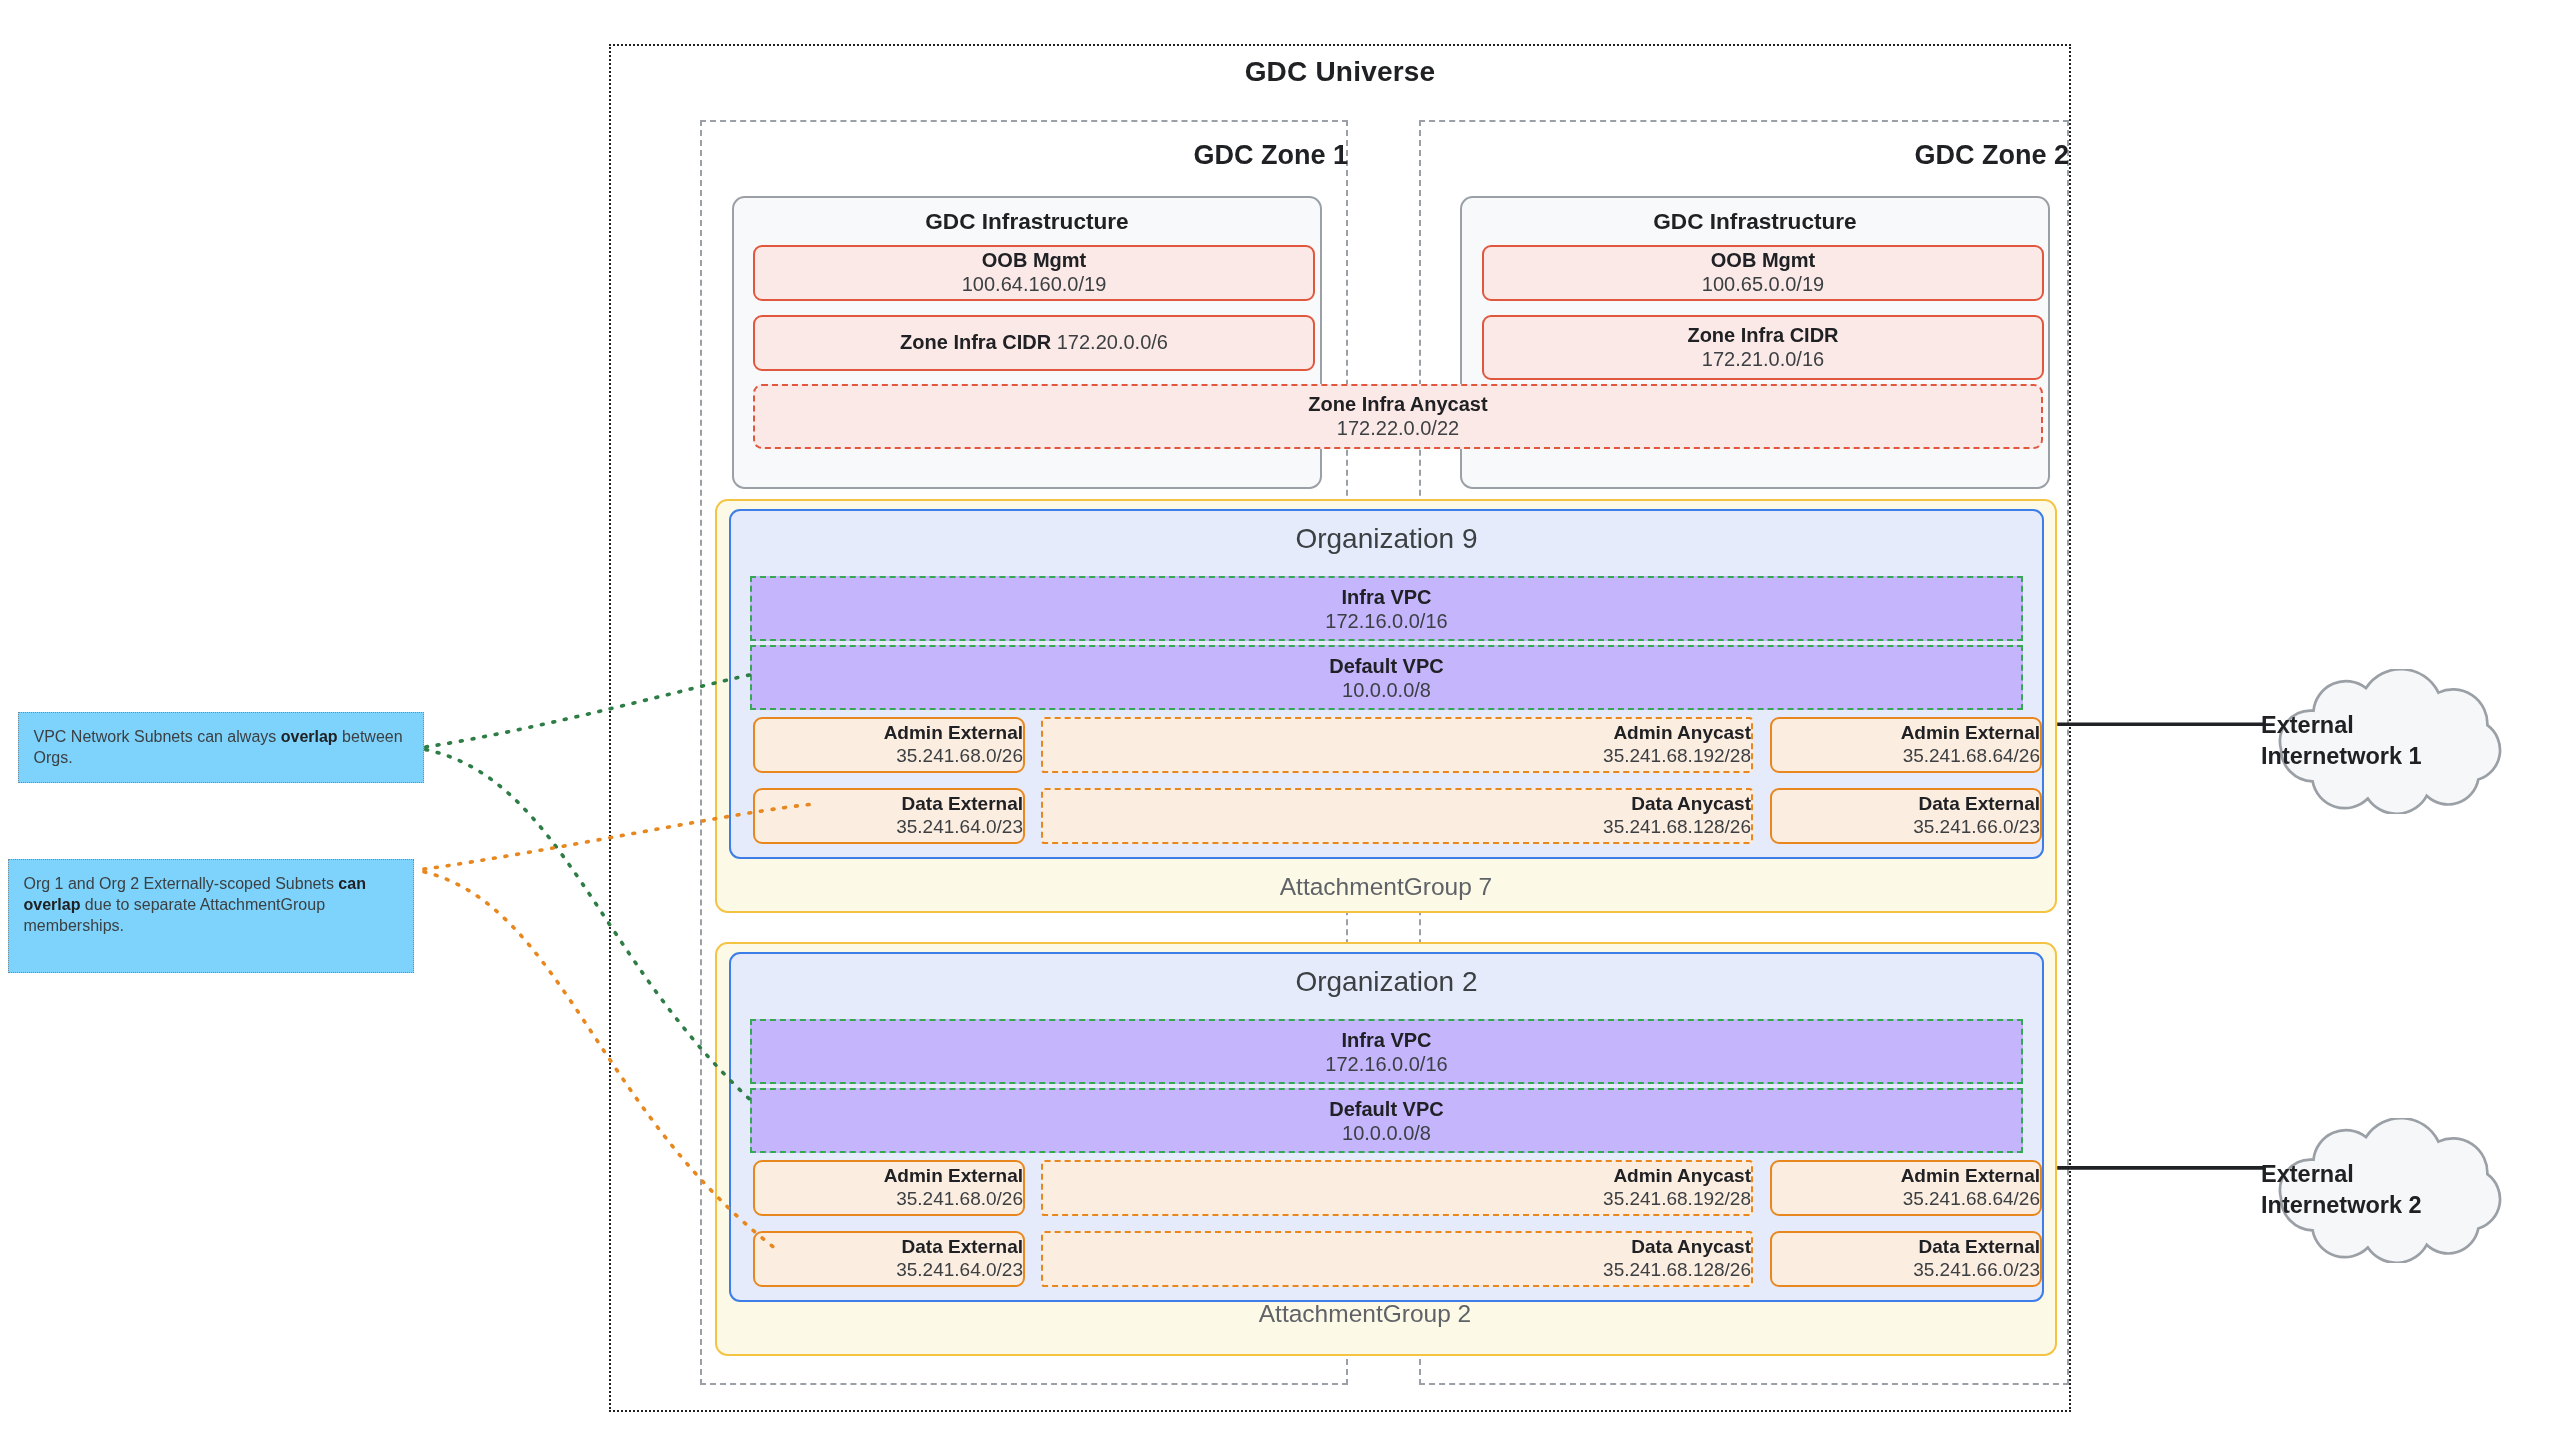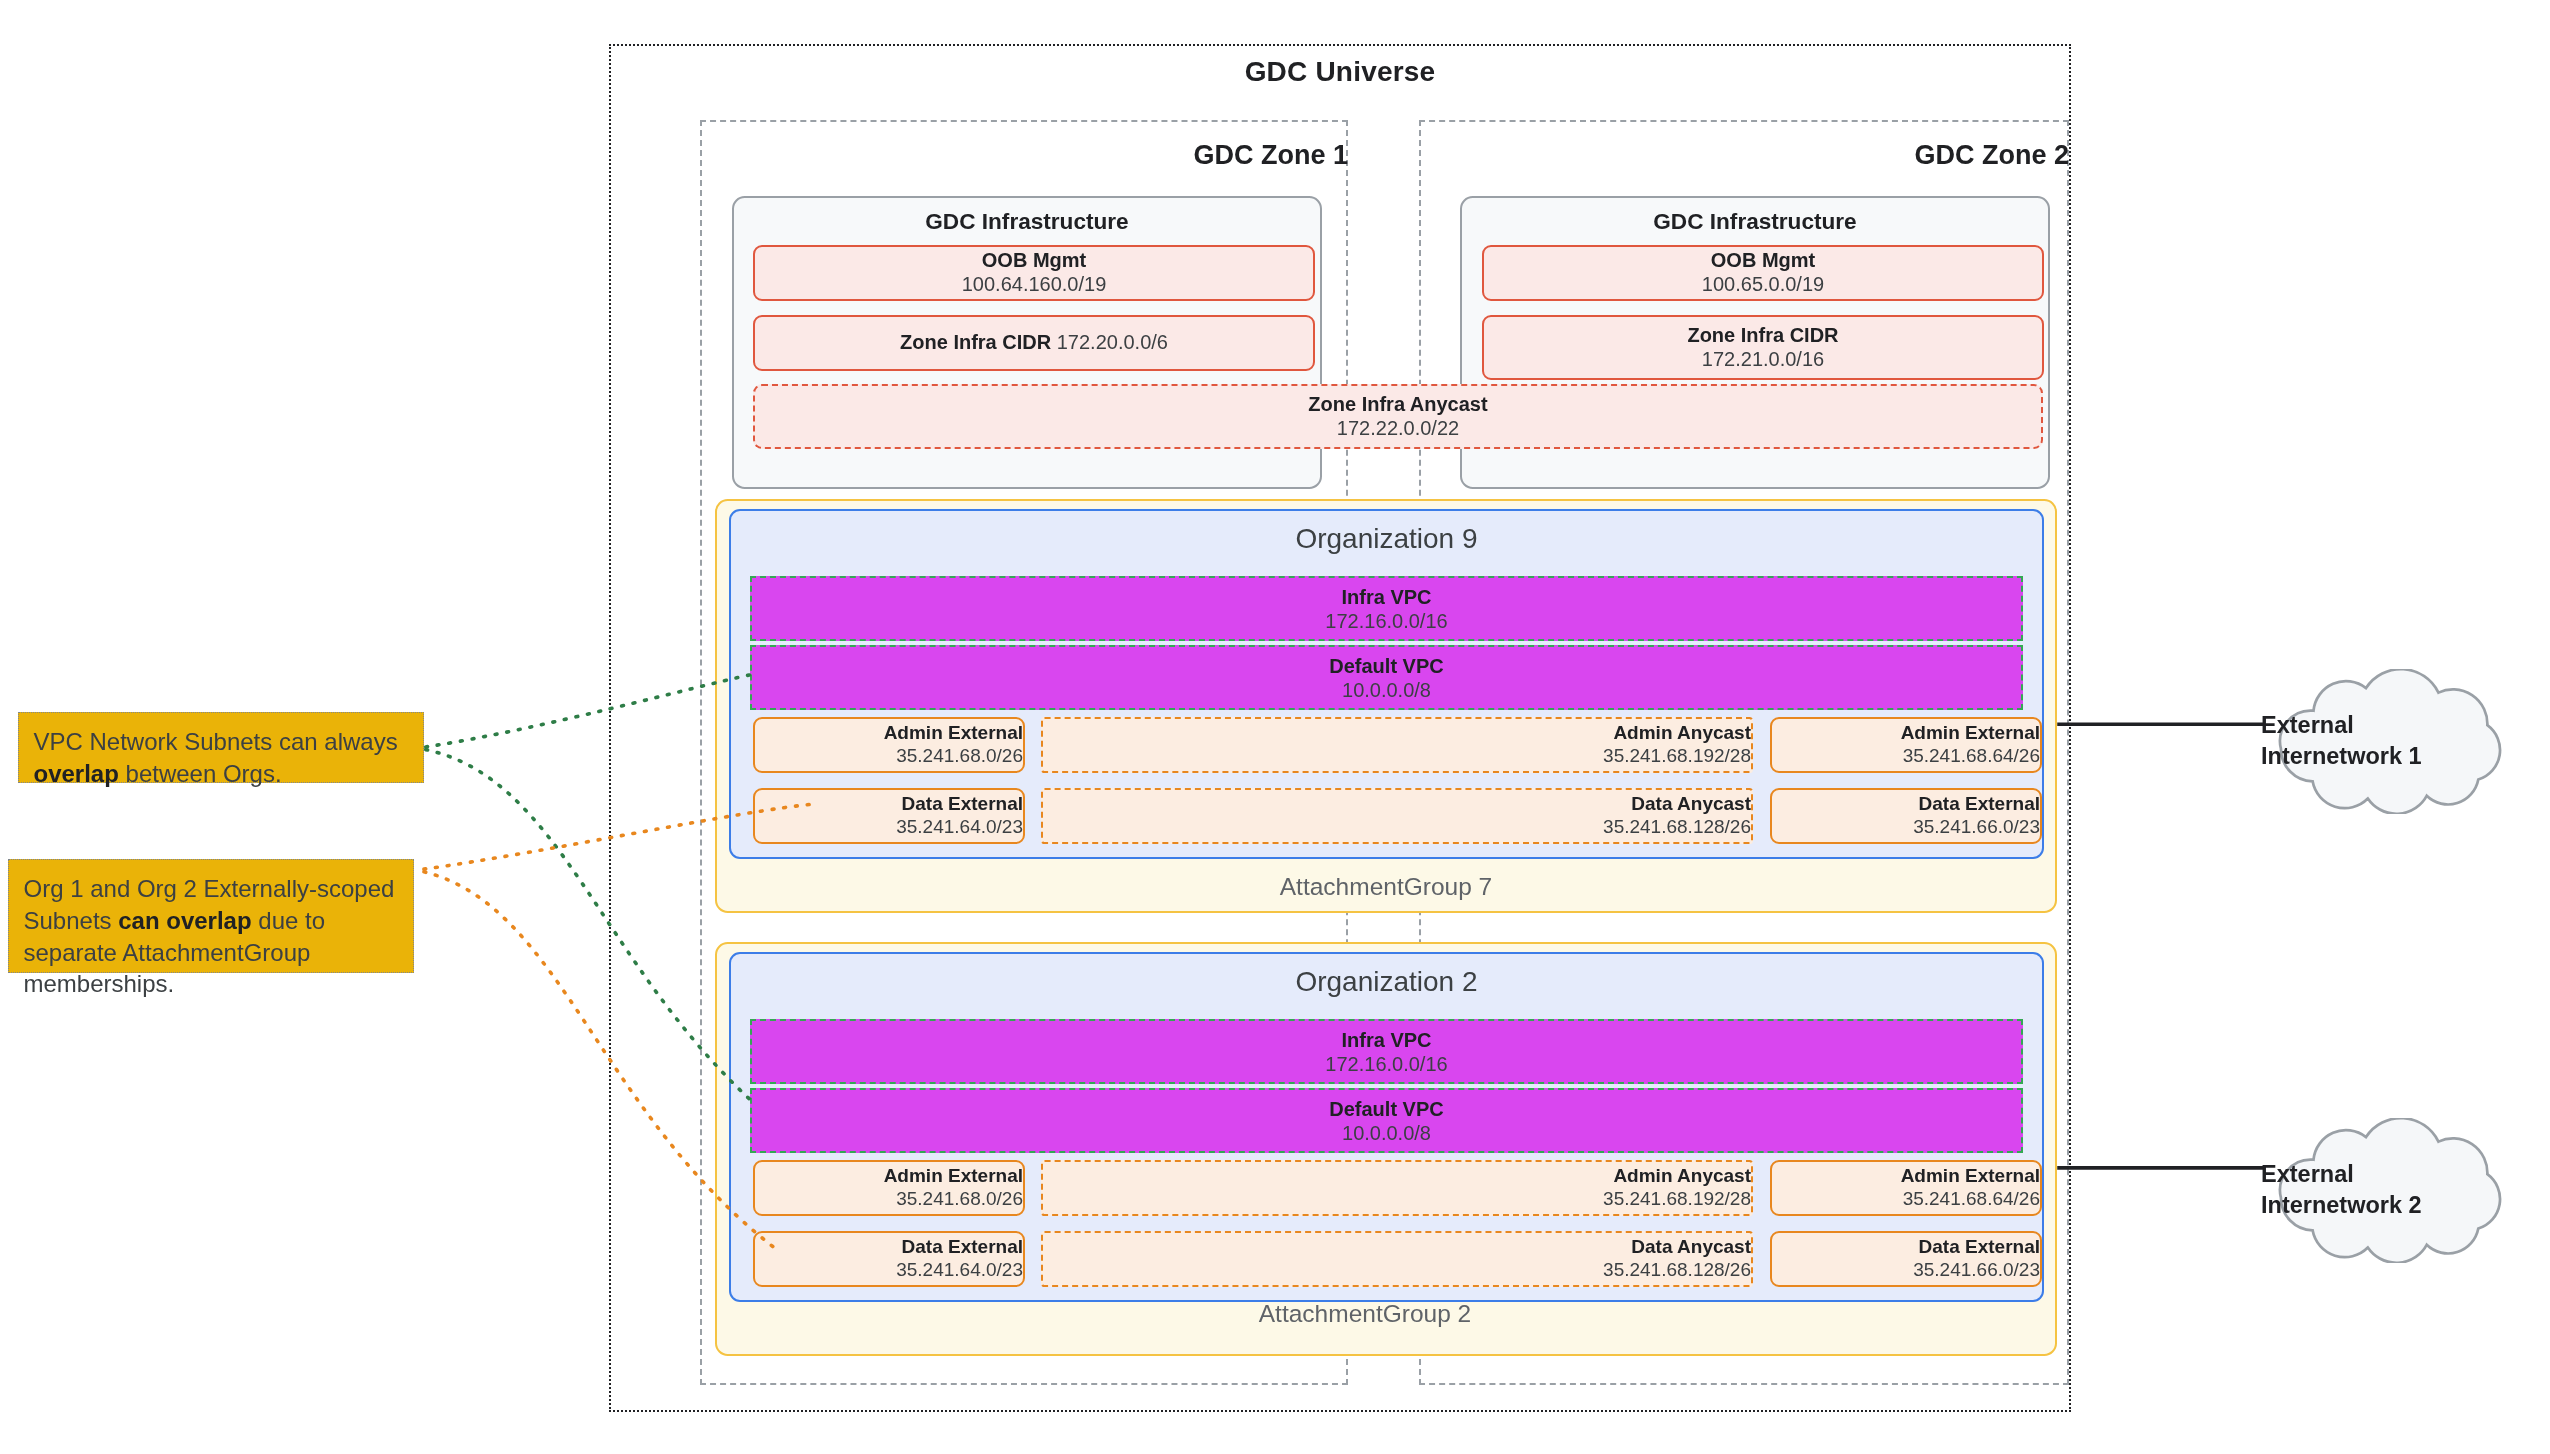--- a/index.html
+++ b/index.html
@@ -55,21 +55,21 @@
 
   
   .org{border:2.7px solid #3C7DE8;background:#E5EBFB;border-radius:11px;}
   #org1{left:729px;top:509px;width:1315px;height:350px;}
   #org2{left:729px;top:952px;width:1315px;height:350px;}
   .org-title{font-size:28px;color:#3c4043;text-align:center;}
   #org1-title{left:729px;top:523px;width:1315px;}
   #org2-title{left:729px;top:966px;width:1315px;}
 
   
-  .vpc{border:2.7px dashed #34A853;background:#d946ef;
+  .vpc{border:2.7px dashed #34A853;background:#c4b5fd;
        display:flex;flex-direction:column;align-items:center;justify-content:center;}
   .vpc .t{font-size:20px;font-weight:700;color:#202124;line-height:1.2;}
   .vpc .v{font-size:20px;color:#3c4043;line-height:1.2;}
   #o1-infravpc{left:750px;top:576px;width:1273px;height:65px;}
   #o1-defvpc {left:750px;top:645px;width:1273px;height:65px;}
   #o2-infravpc{left:750px;top:1019px;width:1273px;height:65px;}
   #o2-defvpc {left:750px;top:1088px;width:1273px;height:65px;}
 
   
   .subnet{background:#FCEDE1;border:2.7px solid #E8871E;border-radius:9px;
@@ -86,22 +86,22 @@
   #o1-de-r{left:1770px;top:788px;width:272px;height:56px;}
 
   #o2-ae-l{left:753px;top:1160px;width:272px;height:56px;}
   #o2-aa  {left:1041px;top:1160px;width:712px;height:56px;}
   #o2-ae-r{left:1770px;top:1160px;width:272px;height:56px;}
   #o2-de-l{left:753px;top:1231px;width:272px;height:56px;}
   #o2-da  {left:1041px;top:1231px;width:712px;height:56px;}
   #o2-de-r{left:1770px;top:1231px;width:272px;height:56px;}
 
   
-  .note{border:1.8px dotted #80868b;background:#eab308;
-        font-size:24px;line-height:1.33;color:#3c4043;padding:12.7px 14.5px;}
+  .note{border:1.8px dotted #80868b;background:#7dd3fc;
+        font-size:16px;line-height:1.33;color:#3c4043;padding:12.7px 14.5px;}
   .note b{font-weight:700;color:#202124;}
   #note1{left:18px;top:712px;width:406px;height:71px;}
   #note2{left:8px;top:859px;width:406px;height:114px;}
 
   
   .cloud-label{position:absolute;width:100%;text-align:left;
         font-size:23.5px;font-weight:700;line-height:1.3;color:#202124;}
   #cloud1{left:2261px;top:669px;width:268px;height:145px;}
   #cloud2{left:2261px;top:1118px;width:268px;height:145px;}
   #cloud1 .cloud-label{top:41px;}

